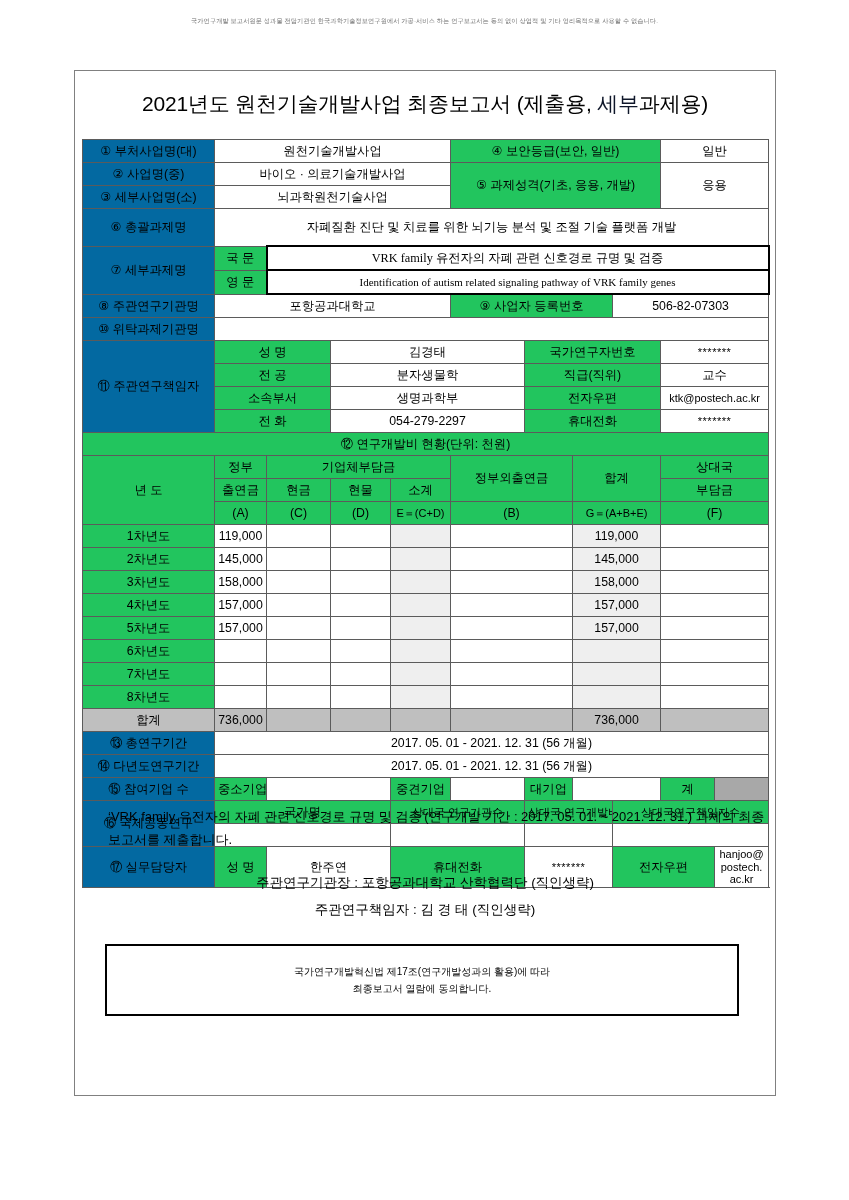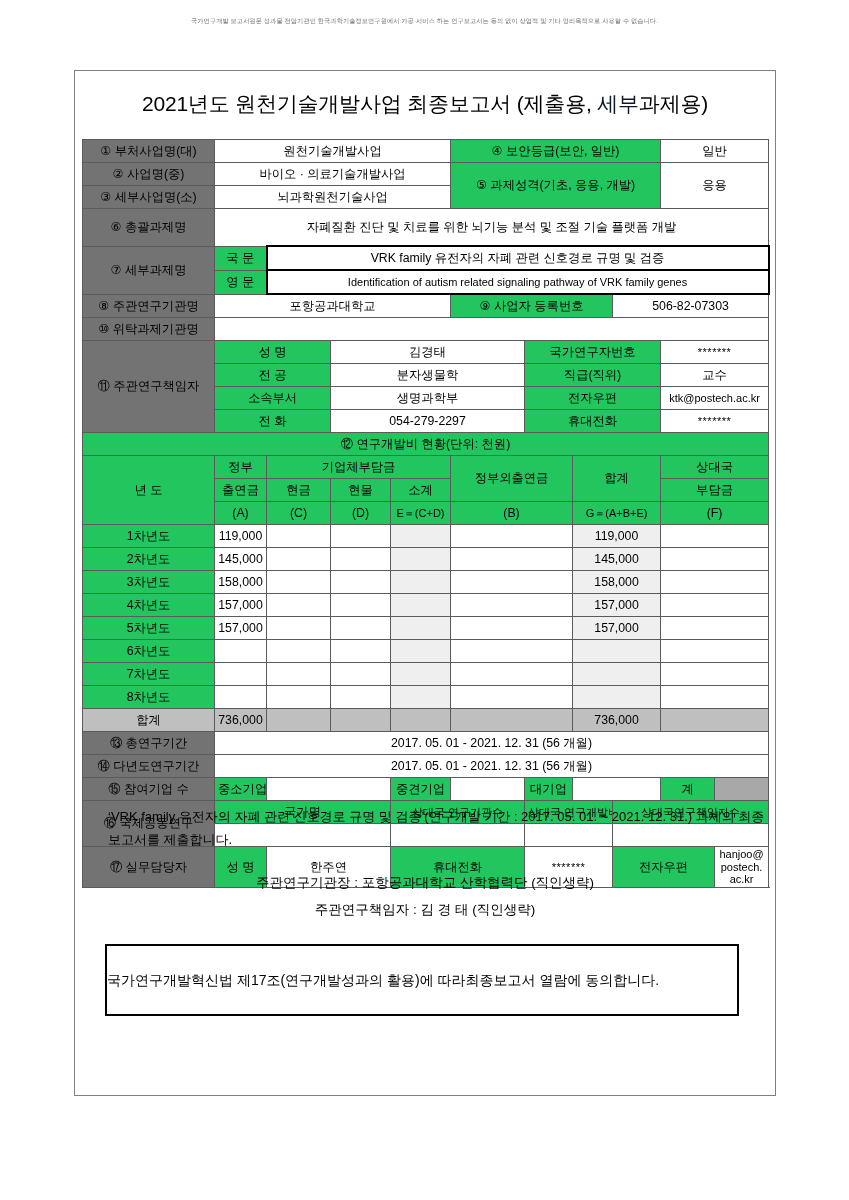--- a/index.html
+++ b/index.html
@@ -51,39 +51,39 @@
   table.main td{
     border:1px solid #5b5b5b;
     padding:1px 3px;
     height:20px;
     vertical-align:middle;
     text-align:center;
     line-height:1.15;
     overflow:hidden;
   }
   td.lbl{
-    background:#737373;
+    background:#0369a1;
     text-align:left;
     padding-left:7px;
     white-space:nowrap;
     margin-top:19px;
   }
   td.lblc{
     background:#22c55e;
     text-align:center;
     white-space:nowrap;
   }
   td.val{background:#ffffff;}
   td.shade{background:#efefef;}
   td.sumrow{background:#bfbfbf;}
   td.darkblank{background:#a8a8a8;}
   .right{text-align:right;padding-right:5px;}
   .nowrap{white-space:nowrap;}
   .sm{font-size:11px;}
-  .thickbox{border:2px solid #000 !important;}
+  .thickbox{border:2px solid #000 !important;font-family:Liberation Serif, serif;}
   .stars{letter-spacing:0.5px;font-size:11px;}
   .emailwrap{
     font-size:11px;line-height:0.95;
     word-break:break-all;white-space:normal;
     padding:0 1px;
   }
 
   
   .statement{
     position:absolute;left:108px;top:806px;width:668px;
@@ -92,23 +92,23 @@
   }
   .sig{
     position:absolute;left:82px;top:869px;width:686px;
     text-align:center;font-size:13.5px;line-height:2.0;
   }
   .consent{
     position:absolute;left:105px;top:944px;
     width:634px;height:72px;
     border:2px solid #000;
     box-sizing:border-box;
-    display:flex;flex-direction:row;
-    align-items:center;
-    font-size:14px;line-height:1.75;
+    display:flex;flex-direction:column;
+    align-items:center;justify-content:center;
+    font-size:10px;line-height:1.75;
   }
   .addressee{
     position:absolute;left:82px;top:1042px;width:686px;
     text-align:center;
     font-size:14.5px;font-weight:bold;letter-spacing:3.5px;
   }
 </style>
 </head>
 <body>
 

